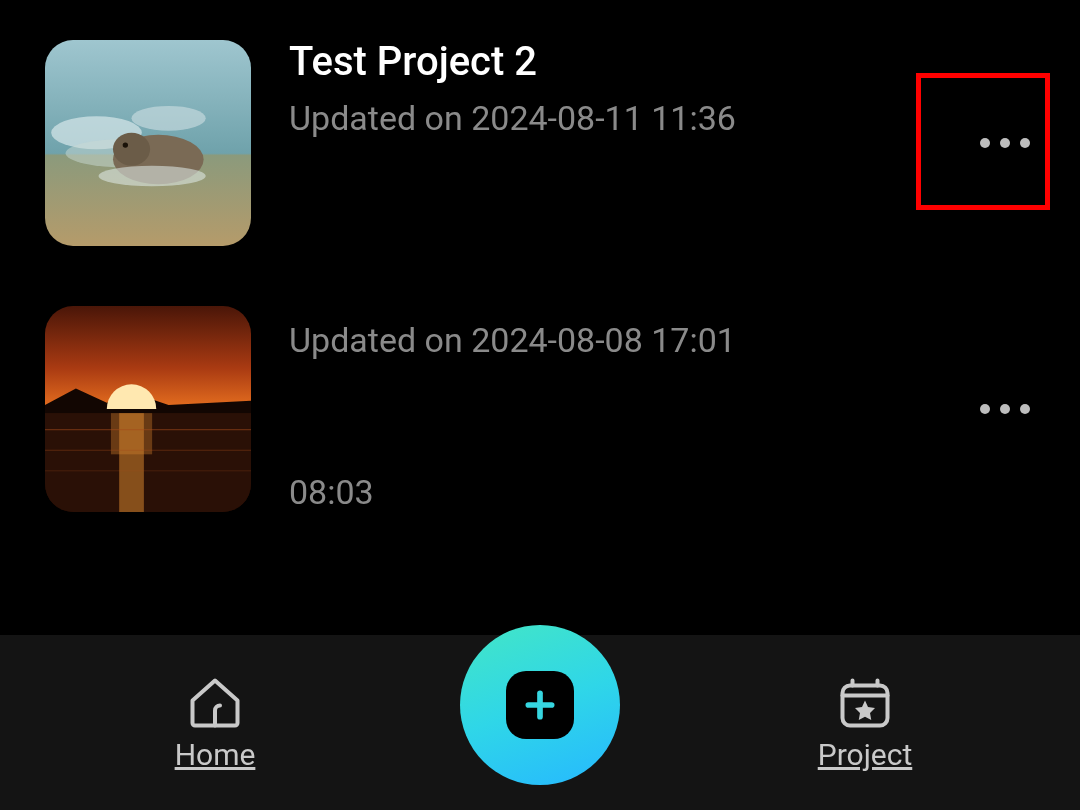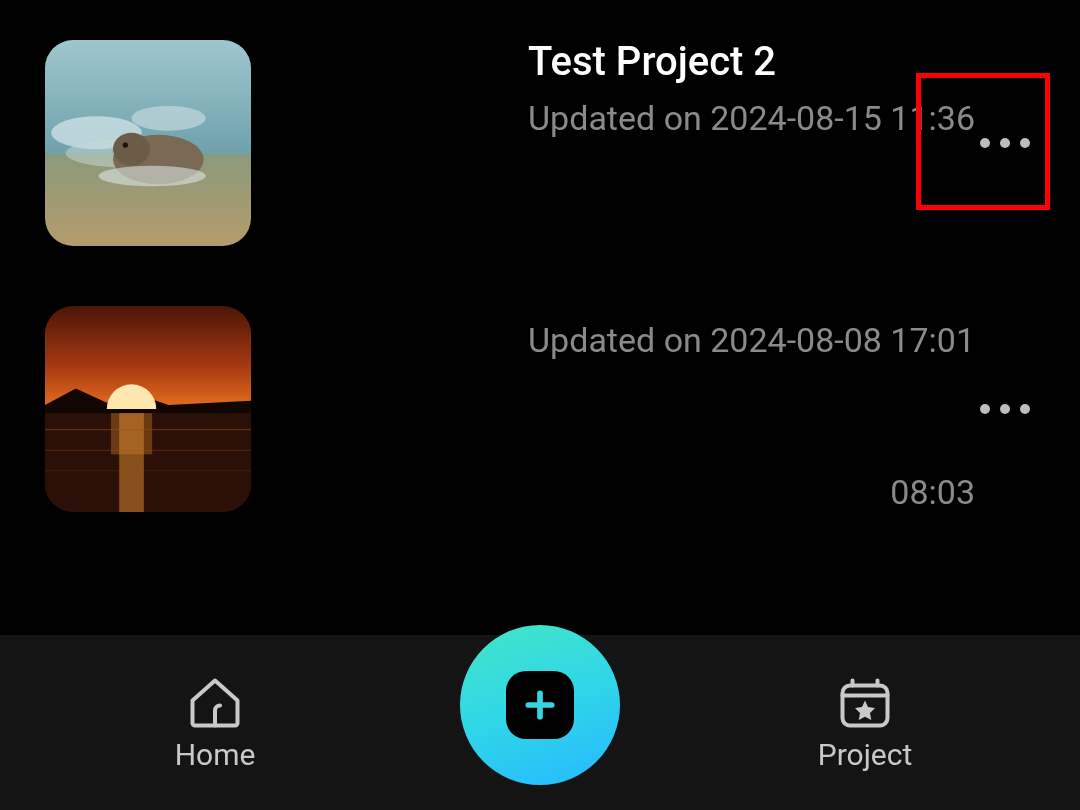--- a/index.html
+++ b/index.html
@@ -1,34 +1,34 @@
 <!DOCTYPE html>
 <html><head>
 <meta charset="utf-8">
 <style>
   * { box-sizing: border-box; margin: 0; padding: 0; }
   html, body { width: 1080px; height: 810px; background: #000; font-family: -apple-system, BlinkMacSystemFont, "Segoe UI", Roboto, Helvetica, Arial, sans-serif; overflow: hidden; }
   .screen { position: relative; width: 1080px; height: 810px; }
   .list { padding: 40px 45px 0 45px; }
   .item { display: flex; align-items: stretch; margin-bottom: 60px; }
   .thumb { width: 206px; height: 206px; border-radius: 28px; overflow: hidden; flex: 0 0 auto; }
-  .info { flex: 1 1 auto; padding-left: 38px; display: flex; flex-direction: column; justify-content: space-between; align-items: flex-end; }
+  .info { flex: 1 1 auto; padding-left: 38px; display: flex; flex-direction: column; justify-content: space-between; }
   .title { color: #fff; font-size: 40px; font-weight: 500; line-height: 1.1; }
   .updated { color: #8a8a8a; font-size: 34px; margin-top: 14px; }
   .duration { color: #8a8a8a; font-size: 34px; }
   .more { width: 60px; display: flex; align-items: center; justify-content: center; }
   .dots { display: flex; gap: 10px; }
   .dots span { width: 10px; height: 10px; border-radius: 50%; background: #bdbdbd; display: block; }
   .highlight-box { position: absolute; border: 5px solid #ff0000; pointer-events: none; }
   
   .nav-wrap { position: absolute; left: 0; right: 0; bottom: 0; height: 180px; }
   .nav-bg { position: absolute; left: 0; right: 0; bottom: 0; height: 175px; background: #141414; }
   .bump { position: absolute; left: 50%; transform: translateX(-50%); bottom: 100px; width: 300px; height: 150px; background: radial-gradient(ellipse 180px 110px at 50% 100%, #141414 0%, #141414 60%, transparent 62%); }
   .nav { position: absolute; left: 0; right: 0; bottom: 0; height: 175px; display: flex; align-items: center; }
-  .nav-item { flex: 1; display: flex; flex-direction: column; align-items: center; justify-content: center; gap: 4px; color: #c9c9c9; }
+  .nav-item { flex: 1; display: flex; flex-direction: column; align-items: center; justify-content: center; gap: 4px; color: #c9c9c9; text-decoration: underline; }
   .nav-item .label { font-size: 30px; }
   .nav-center { flex: 0 0 220px; display: flex; align-items: center; justify-content: center; }
   .fab { width: 160px; height: 160px; border-radius: 50%; background: linear-gradient(160deg, #43e6c6 0%, #2fd6e8 50%, #26b8ff 100%); display: flex; align-items: center; justify-content: center; position: relative; top: -18px; }
   .fab-inner { width: 68px; height: 68px; background: #000; border-radius: 20px; display: flex; align-items: center; justify-content: center; }
   svg { display: block; }
 </style>
 </head>
 <body>
 
 <div class="screen">
@@ -56,21 +56,21 @@
           <ellipse cx="55" cy="58" rx="22" ry="12" fill="#7a6a55"></ellipse>
           <ellipse cx="42" cy="53" rx="9" ry="8" fill="#6b5c48"></ellipse>
           <circle cx="39" cy="51" r="1.3" fill="#1a1208"></circle>
 
           <ellipse cx="52" cy="66" rx="26" ry="5" fill="#e2eceb" opacity="0.55"></ellipse>
         </svg>
       </div>
       <div class="info">
         <div>
           <div class="title">Test Project 2</div>
-          <div class="updated">Updated on 2024-08-15 11:36</div>
+          <div class="updated">Updated on 2024-08-11 11:36</div>
         </div>
       </div>
       <div class="more">
         <div class="dots">
             <span></span>
             <span></span>
             <span></span>
           </div>
       </div>
     </div>

